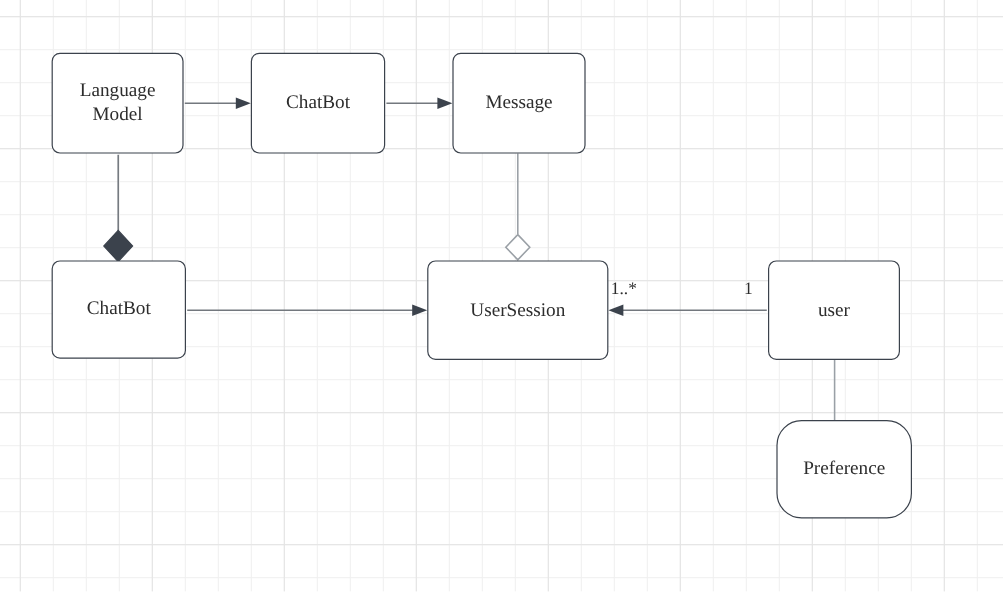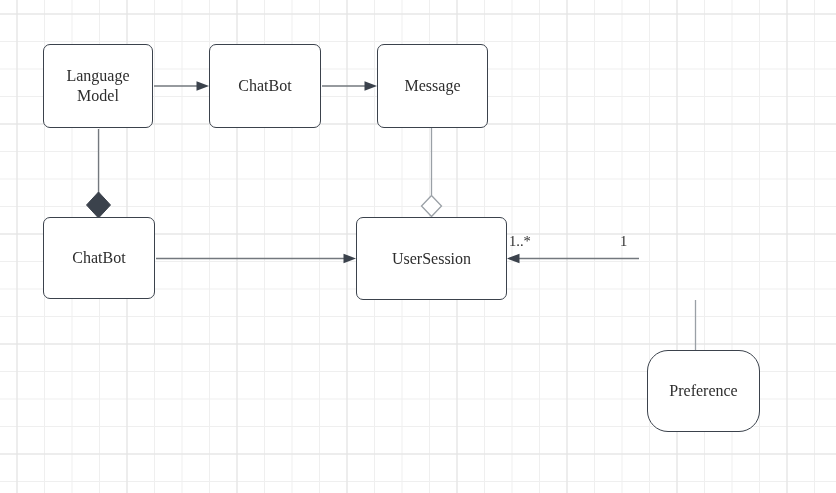--- a/index.html
+++ b/index.html
@@ -96,20 +96,23 @@
   </div>
 
   <div class="node" style="left:43px;top:217px;width:112px;height:82px;">
     <span>ChatBot</span>
   </div>
 
   <div class="node" style="left:356px;top:217px;width:151px;height:83px;">
     <span>UserSession</span>
   </div>
 
+  <div class="node" style="left:640px;top:217px;width:110px;height:83px;">
+    <span>user</span>
+  </div>
 
   <div class="node" style="left:647px;top:350px;width:113px;height:82px;border-radius:21px;">
     <span>Preference</span>
   </div>
 
   <div class="edge-label" style="left:509px;top:234px;">1..*</div>
 
   <div class="edge-label" style="left:620px;top:234px;">1</div>
 
 </div>

